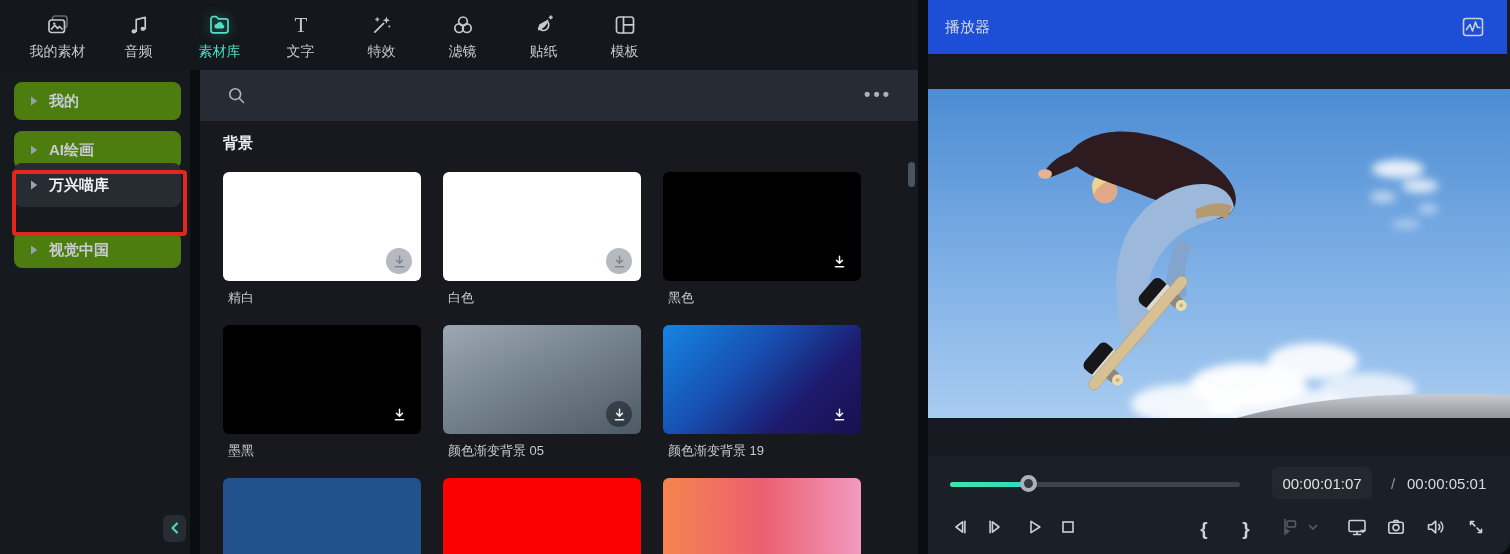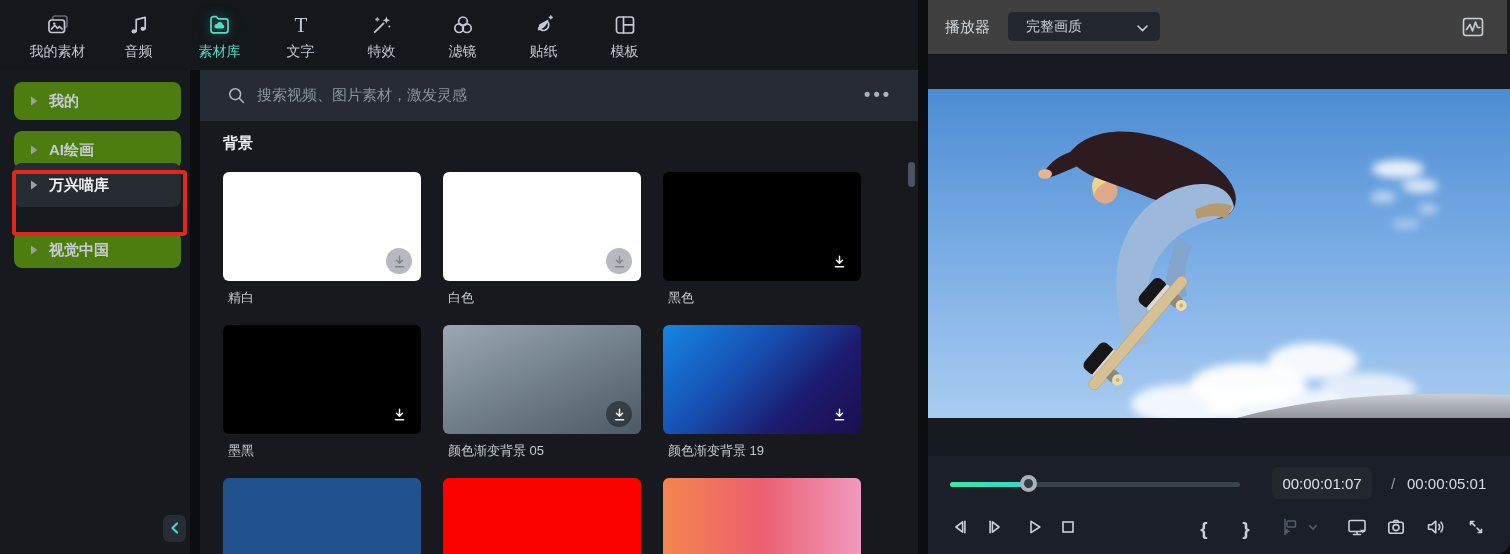--- a/index.html
+++ b/index.html
@@ -34,21 +34,21 @@
   .card { position:absolute; width:198px; height:109px; border-radius:6px; cursor:pointer; }
   .card-label { position:absolute; font-size:13px; color:#c6ccd3; }
   .dlbtn { position:absolute; right:9px; bottom:7px; width:26px; height:26px; border-radius:50%; display:flex; align-items:center; justify-content:center; }
   .dlbtn.circle-light { background:#b6bac0; color:#7e858c; }
   .dlbtn.circle-dark { background:rgba(28,34,42,.6); color:#eef1f4; }
   .dlbtn.plain { color:#f2f4f6; }
   .scroll-thumb { position:absolute; left:708px; top:41px; width:7px; height:25px; border-radius:4px; background:#4b545e; cursor:pointer; }
 
   
   .rightpanel { position:absolute; left:928px; top:0; width:582px; height:554px; background:#171a20; border-radius:0 0 14px 0; overflow:hidden; }
-  .pheader { position:absolute; top:0; left:0; right:3px; height:55px; background:#404040; border-bottom:1px solid #101318; }
+  .pheader { position:absolute; top:0; left:0; right:3px; height:55px; background:#1d4ed8; border-bottom:1px solid #101318; }
   .player-label { position:absolute; left:17px; top:18px; font-size:15px; color:#d3d8de; }
   .quality-dd { position:absolute; left:80px; top:12px; width:152px; height:29px; background:#22272e; border-radius:5px; display:flex; align-items:center; justify-content:space-between; font-size:14px; color:#c9cfd6; padding:0 12px 0 18px; cursor:pointer; }
   .scope-btn { position:absolute; right:21px; top:14px; width:26px; height:26px; color:#c9cfd6; cursor:pointer; }
   .video { position:absolute; left:0; top:89px; width:582px; height:329px; }
   .video svg { display:block; }
 
   .pcontrols { position:absolute; left:0; top:456px; width:582px; height:98px; background:#1b2028; }
   .slider-track { position:absolute; left:22px; top:26px; width:290px; height:5px; border-radius:3px; background:#3a424c; cursor:pointer; }
   .slider-progress { position:absolute; left:0; top:0; height:5px; border-radius:3px; width:78px; }
   .slider-thumb { position:absolute; left:92px; top:19px; width:17px; height:17px; border-radius:50%; background:#343b45; border:4px solid #a9b1bb; cursor:grab; }
@@ -186,21 +186,20 @@
     </div>
   </div>
 
 <div class="searchband">
   <span class="search-icon">
     <svg width="17" height="17" viewBox="0 0 17 17" fill="none" stroke="currentColor" stroke-width="1.6" stroke-linecap="round">
         <circle cx="7.2" cy="7.2" r="5.4"></circle>
         <path d="M11.5 11.5 15.5 15.5"></path>
       </svg>
   </span>
-  <span class="search-ph">搜索视频、图片素材，激发灵感</span>
   <span class="more-btn">•••</span>
 </div>
 
 <div class="content" id="content">
   <div class="section-title">背景</div>
   <div id="cards">
       <div class="card" style="left: 23px; top: 51px; background: rgb(255, 255, 255);">
         <span class="dlbtn circle-light">
           <svg width="15" height="15" viewBox="0 0 14 14" fill="none" stroke="currentColor" stroke-width="1.4" stroke-linecap="round" stroke-linejoin="round">
             <path d="M7 2.2v6.2M4.2 5.8 7 8.6l2.8-2.8M3.2 11.8h7.6"></path>
@@ -251,28 +250,20 @@
       <div class="card" style="left: 23px; top: 357px; background: rgb(33, 82, 142);"></div>
       <div class="card" style="left: 243px; top: 357px; background: rgb(251, 2, 0);"></div>
       <div class="card" style="left: 463px; top: 357px; background: linear-gradient(90deg, rgb(245, 133, 78) 0%, rgb(236, 95, 112) 50%, rgb(241, 154, 192) 100%);"></div>
     </div>
   <div class="scroll-thumb"></div>
 </div>
 
 <div class="rightpanel">
   <div class="pheader">
     <span class="player-label">播放器</span>
-    <div class="quality-dd">
-      <span>完整画质</span>
-      <span>
-        <svg width="11" height="7" viewBox="0 0 11 7" fill="none" stroke="currentColor" stroke-width="1.6" stroke-linecap="round">
-            <path d="M1 1l4.5 4.5L10 1"></path>
-          </svg>
-      </span>
-    </div>
     <div class="scope-btn">
       <svg width="26" height="26" viewBox="0 0 26 26" fill="none" stroke="currentColor" stroke-width="1.6" stroke-linecap="round" stroke-linejoin="round">
           <rect x="3.5" y="4.5" width="19" height="17" rx="2.5"></rect>
           <path d="M6.5 15.5l3.5-5 2.5 6.5 3-9 2 5.5h2.5"></path>
         </svg>
     </div>
   </div>
 
   <div class="video">
     <svg width="582" height="329" viewBox="0 0 582 329">

